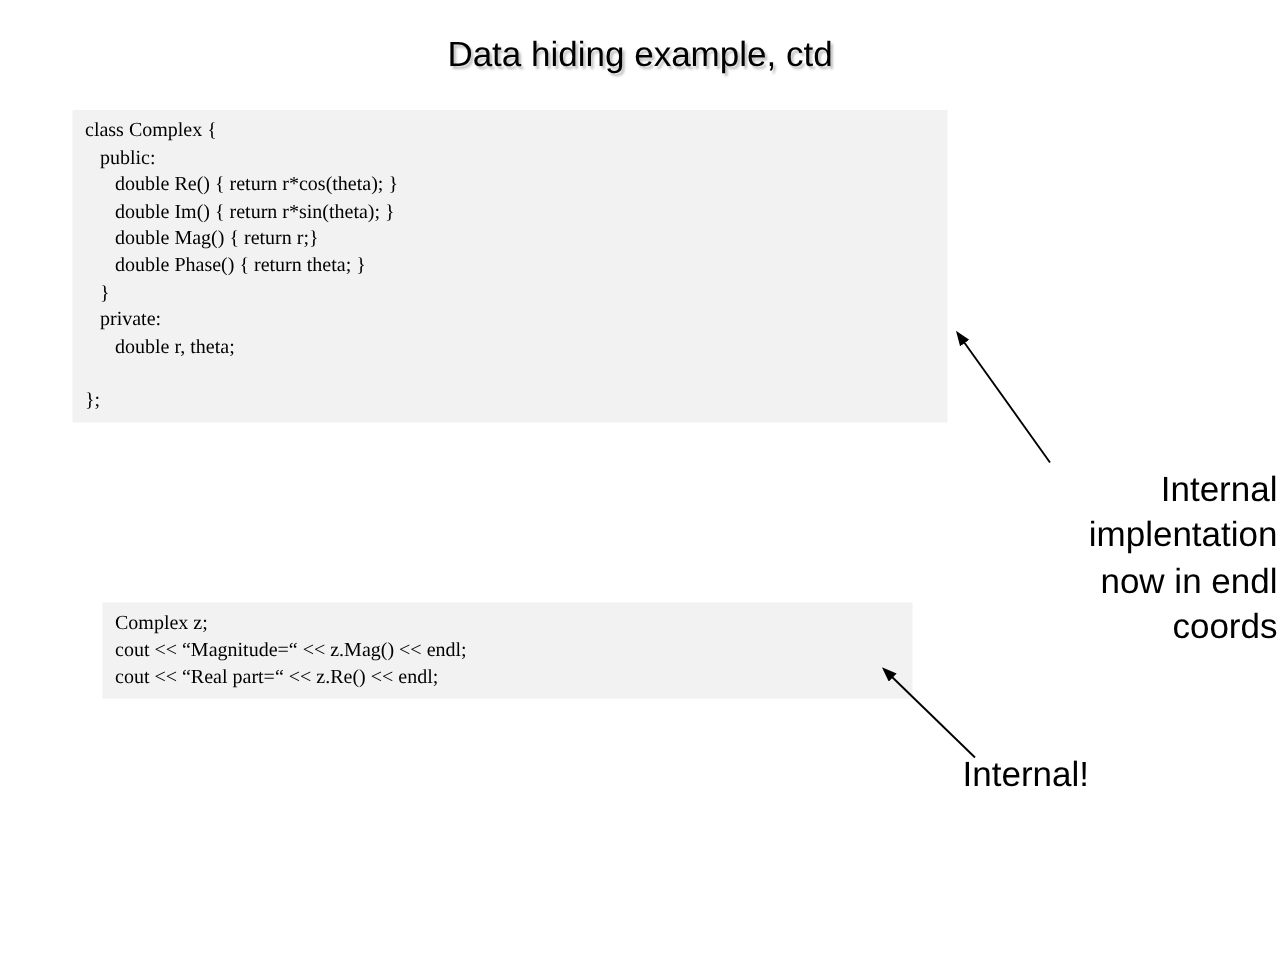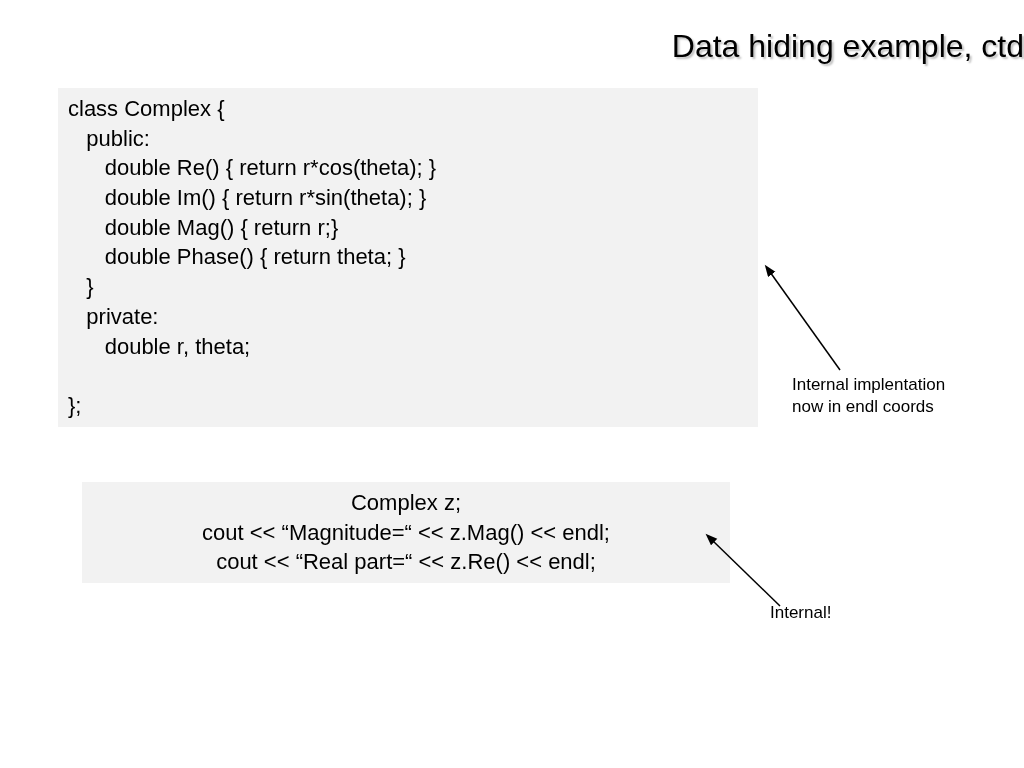--- a/index.html
+++ b/index.html
@@ -9,51 +9,51 @@
     background: #ffffff;
     font-family: Arial, Helvetica, sans-serif;
     position: relative;
     overflow: hidden;
   }
   .title {
     position: absolute;
     top: 28px;
     left: 0;
     width: 100%;
-    text-align: right;
-    font-size: 32px;
+    text-align: center;
+    font-size: 28px;
     color: #000;
     text-shadow: 2px 2px 2px rgba(0,0,0,0.25);
   }
   .codeblock {
     position: absolute;
     background: #f2f2f2;
-    font-family: Liberation Sans, sans-serif;
-    font-size: 22px;
+    font-family: Liberation Serif, serif;
+    font-size: 16px;
     line-height: 1.35;
     color: #000;
     white-space: pre;
     padding: 6px 10px;
   }
   .codeblock.top {
     top: 88px;
     left: 58px;
     width: 700px;
   }
   .codeblock.bottom {
     top: 482px;
     left: 82px;
     width: 648px;
-    text-align: center;
   }
   .annotation {
     position: absolute;
-    font-size: 17px;
+    font-size: 28px;
     color: #000;
     line-height: 1.3;
+    text-align: right;
   }
   .annotation.right {
     top: 374px;
     left: 792px;
     width: 230px;
   }
   .annotation.lower {
     top: 602px;
     left: 770px;
   }

